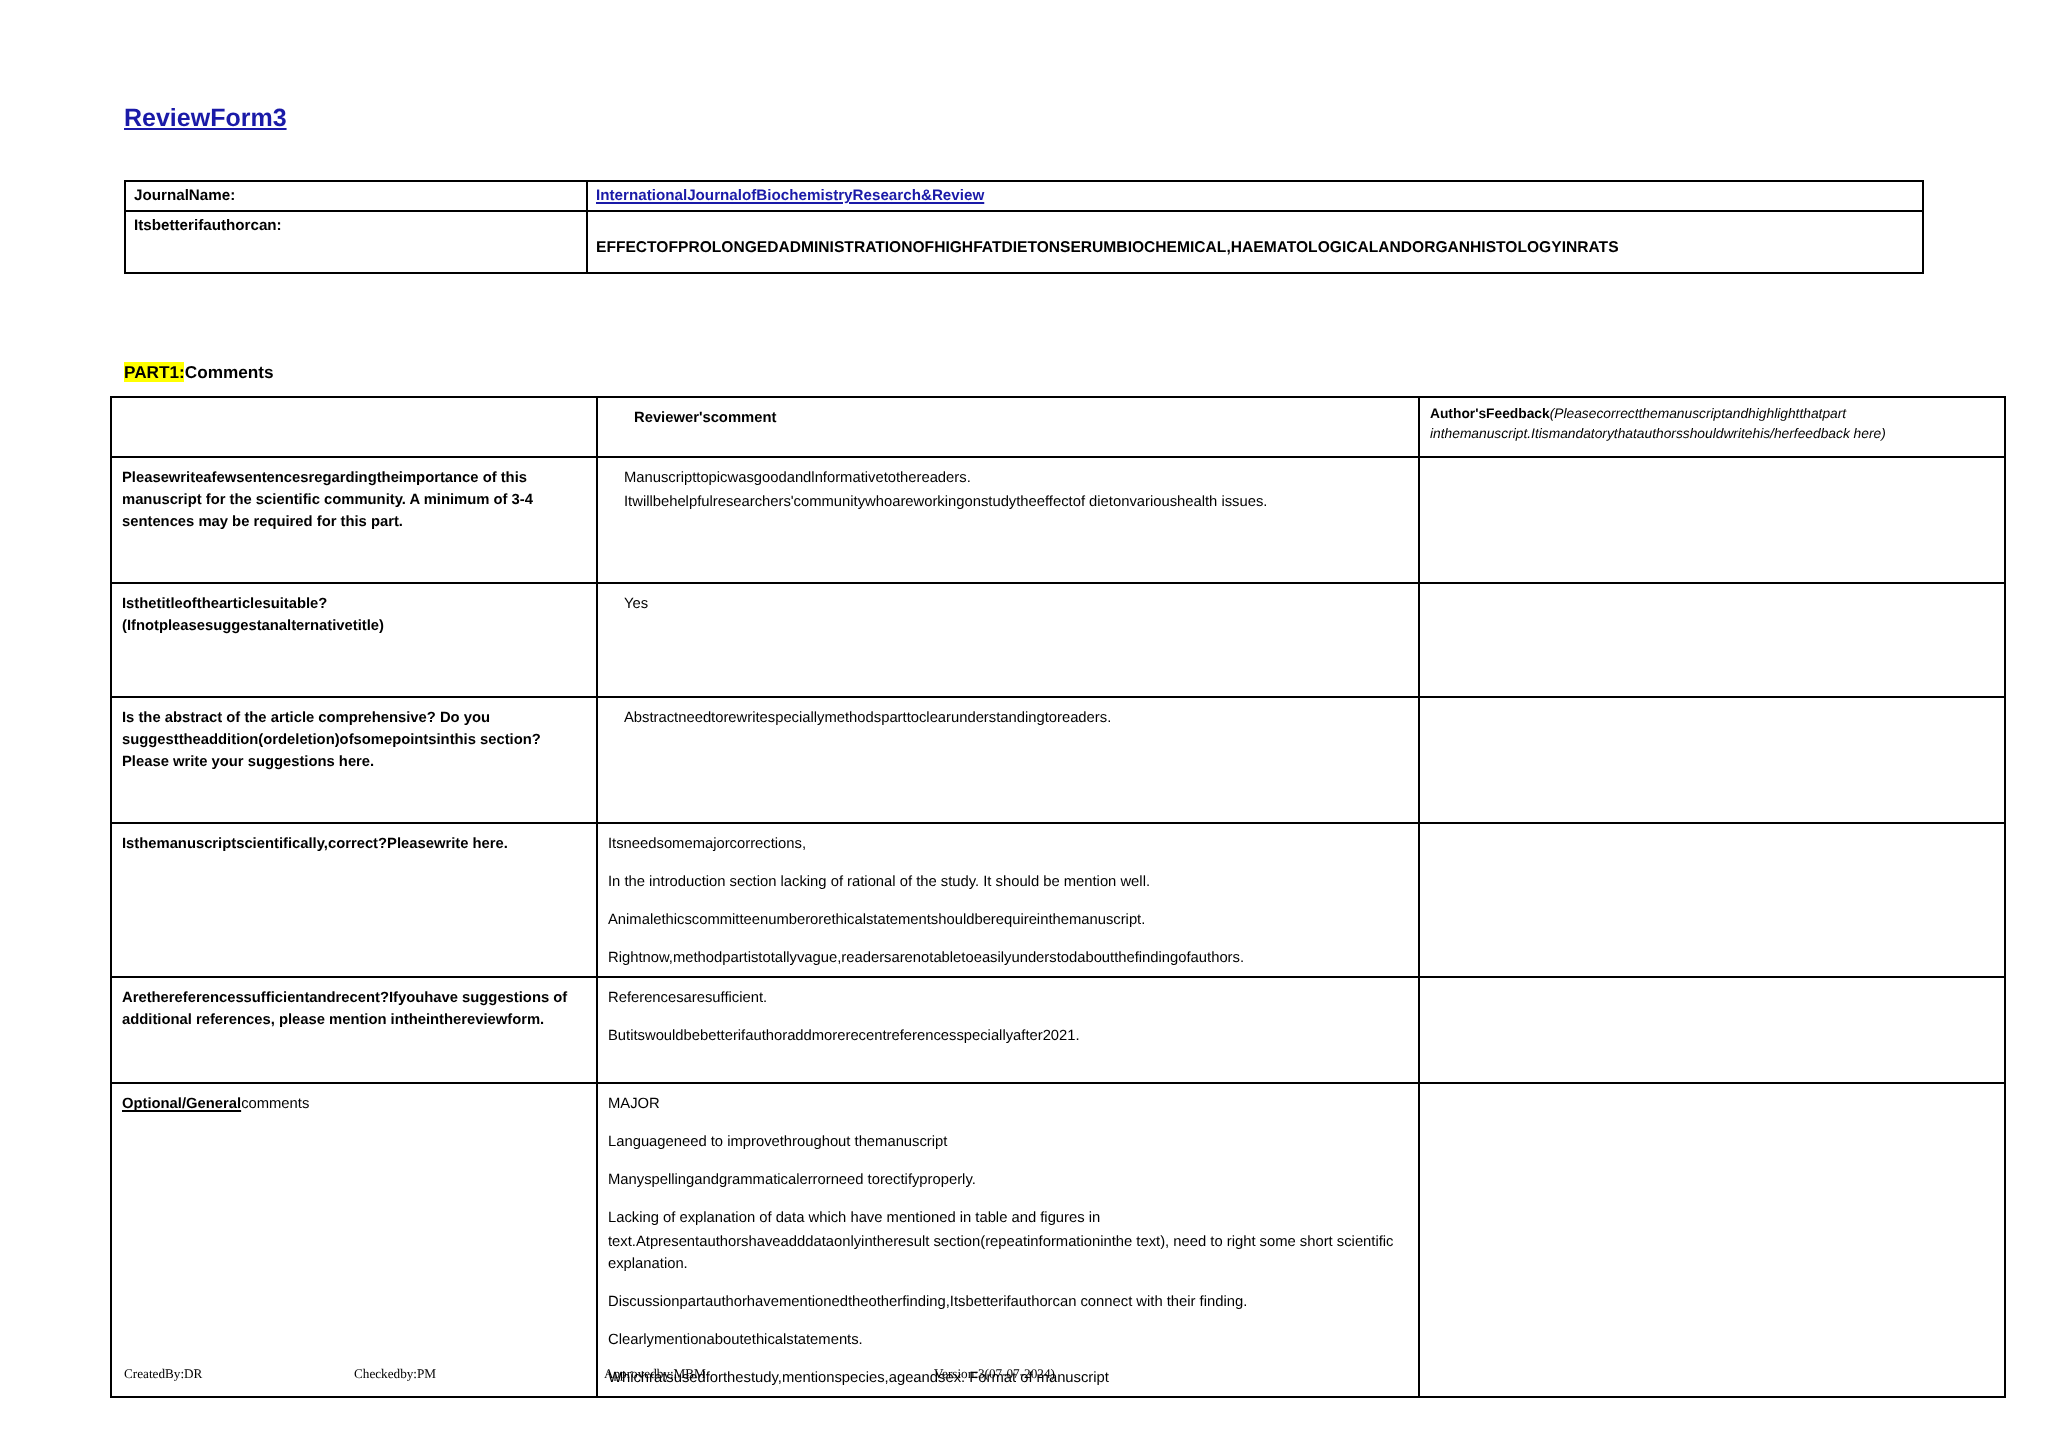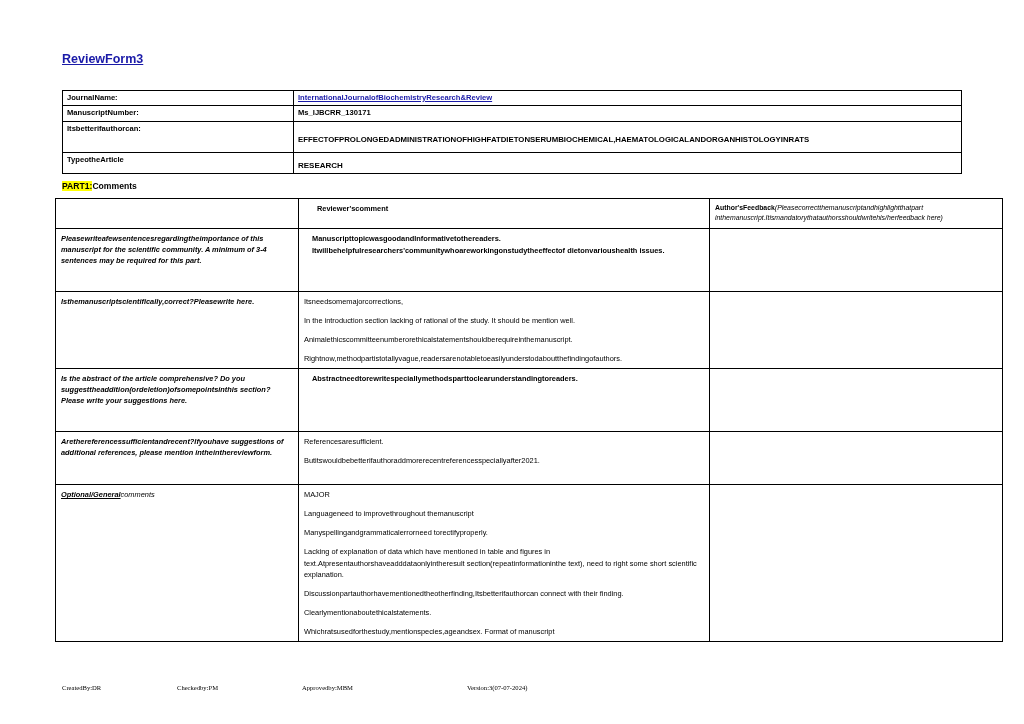--- a/index.html
+++ b/index.html
@@ -93,24 +93,24 @@
     border-collapse: collapse;
     table-layout: fixed;
     font-size: 7.4px;
   }
   table.main td {
     border: 1px solid #000000;
     vertical-align: top;
     padding: 4px 5px 4px 5px;
     line-height: 1.5;
   }
-  td.c1 { width: 232px; font-weight: bold; padding-left: 20px; font-style: italic; }
+  td.c1 { width: 232px; font-weight: bold; padding-left: 20px; }
   td.c2 { width: 400px; }
   td.c3 { width: 282px; }
-  td.c2.b { font-weight: bold; }
+  td.c2.b { font-weight: normal; }
   .hdr-c2 { font-weight: bold; padding-left: 13px; text-align: right; }
   .hdr-c3 { font-size: 6.9px; }
   .hdr-c3 i { font-style: italic; }
   .c2 p { margin: 0 0 8px 0; }
   .c2 p:last-child { margin-bottom: 0; }
   .c2.indent { padding-left: 13px; }
   .und { text-decoration: underline; font-weight: bold; }
   .nb { font-weight: normal; }
 
   
@@ -134,34 +134,24 @@
 <div class="page">
 
   <div class="doc-title">ReviewForm3</div>
 
   <table class="meta">
     <tbody>
         <tr>
       <td class="lbl">JournalName:</td>
       <td><span class="link">InternationalJournalofBiochemistryResearch&amp;Review</span></td>
     </tr>
-    <tr>
-      <td class="lbl">ManuscriptNumber:</td>
-      <td>Ms_IJBCRR_130171</td>
-    </tr>
     <tr class="row-title">
       <td class="lbl">Itsbetterifauthorcan:</td>
       <td>
             <span class="cap-title">EFFECTOFPROLONGEDADMINISTRATIONOFHIGHFATDIETONSERUMBIOCHEMICAL,HAEMATOLOGICALANDORGANHISTOLOGYINRATS</span>
-          </td>
-    </tr>
-    <tr>
-      <td class="lbl">TypeotheArticle</td>
-      <td>
-            <span class="cap-type">RESEARCH</span>
           </td>
     </tr>
   </tbody>
     </table>
 
   <div class="part1"><span class="hl">PART1:</span><span>Comments</span></div>
 
   <table class="main">
     <tbody>
         <tr>
@@ -172,36 +162,43 @@
 
     <tr>
       <td class="c1" style="height:54px">Pleasewriteafewsentencesregardingtheimportance of this manuscript for the scientific community. A minimum of 3-4 sentences may be required for this part.</td>
       <td class="c2 b indent">
         <p>Manuscripttopicwasgoodandlnformativetothereaders.</p>
         <p style="margin-top:-7px">Itwillbehelpfulresearchers'communitywhoareworkingonstudytheeffectof dietonvarioushealth issues.</p>
       </td>
       <td class="c3"></td>
     </tr>
 
+    <tr>
+      <td class="c1" style="height:48px">Isthetitleofthearticlesuitable? (Ifnotpleasesuggestanalternativetitle)</td>
+      <td class="c2 b indent">
+        <p>Yes</p>
+      </td>
+      <td class="c3"></td>
+    </tr>
+
+    <tr>
+      <td class="c1" style="height:54px">Is the abstract of the article comprehensive? Do you suggesttheaddition(ordeletion)ofsomepointsinthis section? Please write your suggestions here.</td>
+      <td class="c2 b indent">
+        <p>Abstractneedtorewritespeciallymethodsparttoclearunderstandingtoreaders.</p>
+      </td>
+      <td class="c3"></td>
+    </tr>
 
     <tr>
       <td class="c1" style="height:56px">Isthemanuscriptscientifically,correct?Pleasewrite here.</td>
       <td class="c2">
         <p>Itsneedsomemajorcorrections,</p>
         <p>In the introduction section lacking of rational of the study.  It should be mention well.</p>
         <p>Animalethicscommitteenumberorethicalstatementshouldberequireinthemanuscript.</p>
         <p>Rightnow,methodpartistotallyvague,readersarenotabletoeasilyunderstodaboutthefindingofauthors.</p>
-      </td>
-      <td class="c3"></td>
-    </tr>
-
-    <tr>
-      <td class="c1" style="height:54px">Is the abstract of the article comprehensive? Do you suggesttheaddition(ordeletion)ofsomepointsinthis section? Please write your suggestions here.</td>
-      <td class="c2 b indent">
-        <p>Abstractneedtorewritespeciallymethodsparttoclearunderstandingtoreaders.</p>
       </td>
       <td class="c3"></td>
     </tr>
 
     <tr>
       <td class="c1" style="height:44px">Arethereferencessufficientandrecent?Ifyouhave suggestions of additional references, please mention intheinthereviewform.</td>
       <td class="c2">
         <p>Referencesaresufficient.</p>
         <p>Butitswouldbebetterifauthoraddmorerecentreferencesspeciallyafter2021.</p>
       </td>

